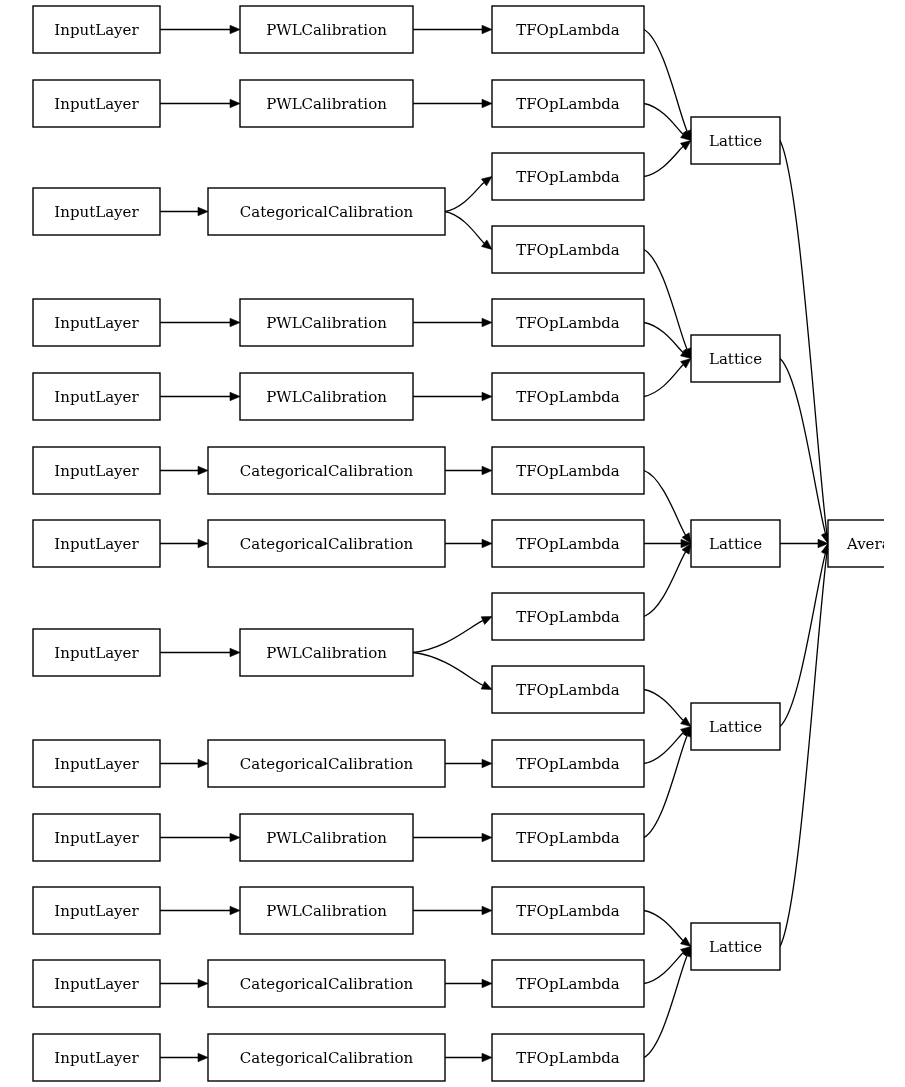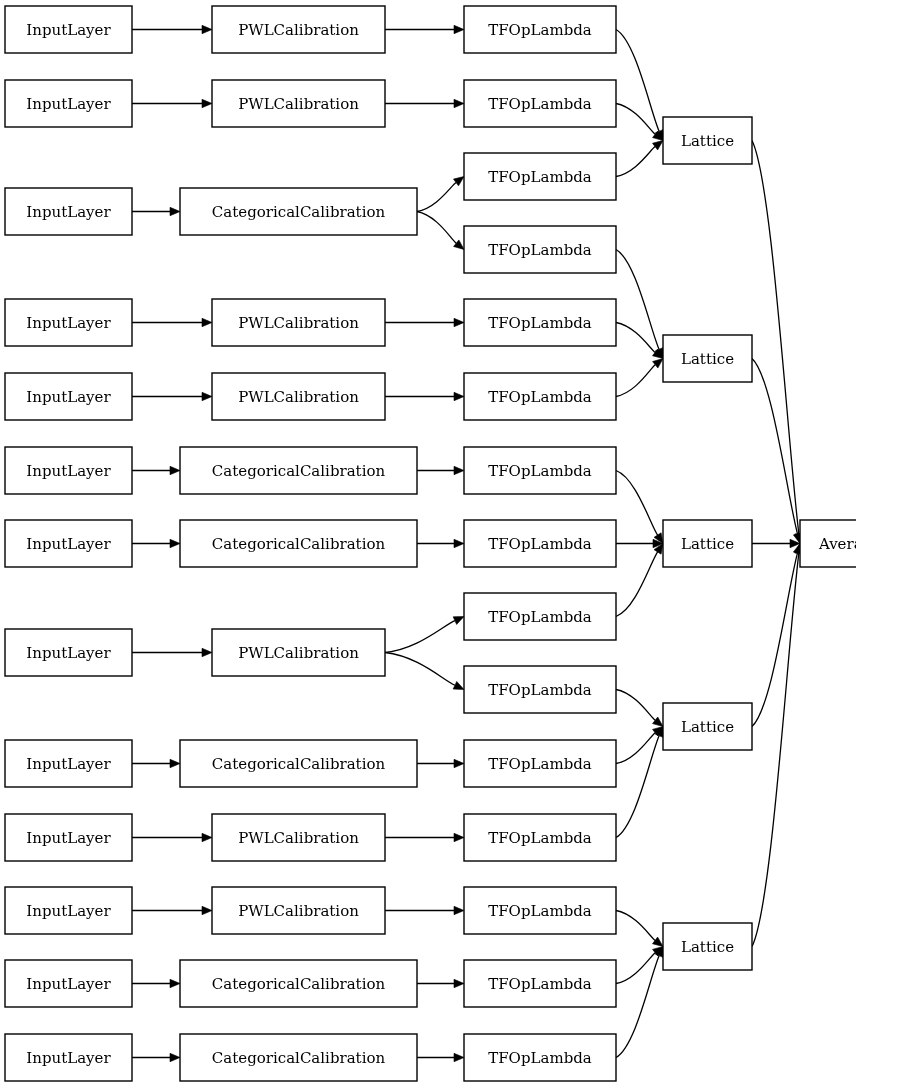--- a/index.html
+++ b/index.html
@@ -7,20 +7,21 @@
     padding: 0;
     background: #ffffff;
   }
   #diagram-root {
     position: relative;
     width: 856px;
     height: 1087px;
     background: #ffffff;
     font-family: "DejaVu Serif", "Liberation Serif", serif;
     overflow: hidden;
+    padding-left: 28px;
   }
   svg.graph {
     display: block;
     width: 905px;
     height: 1087px;
   }
   .node-box {
     fill: #ffffff;
     stroke: #000000;
     stroke-width: 1.4;

